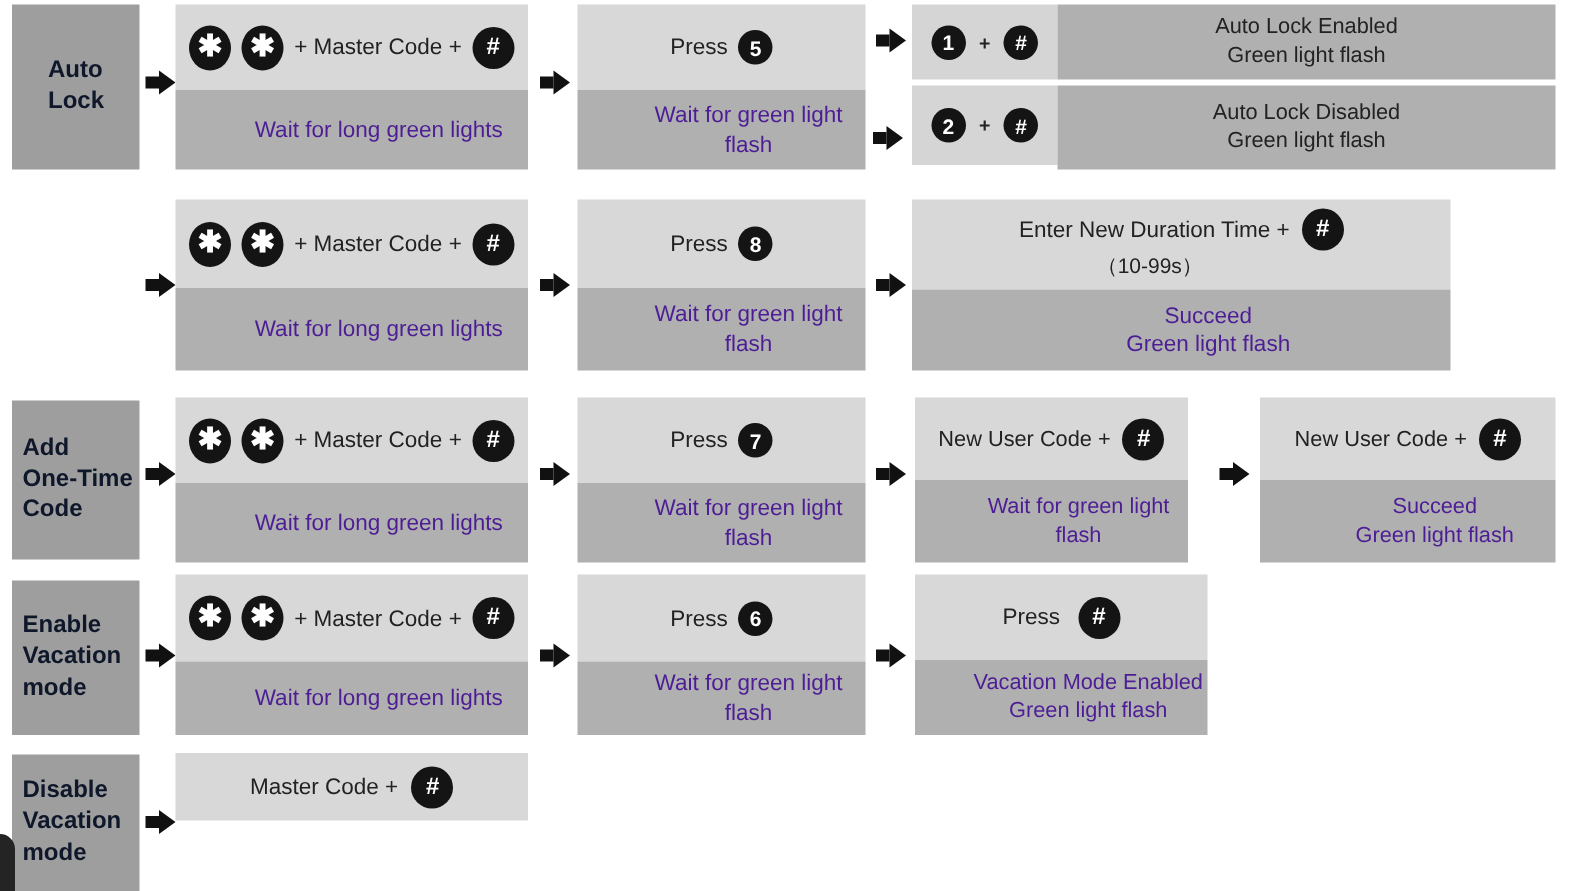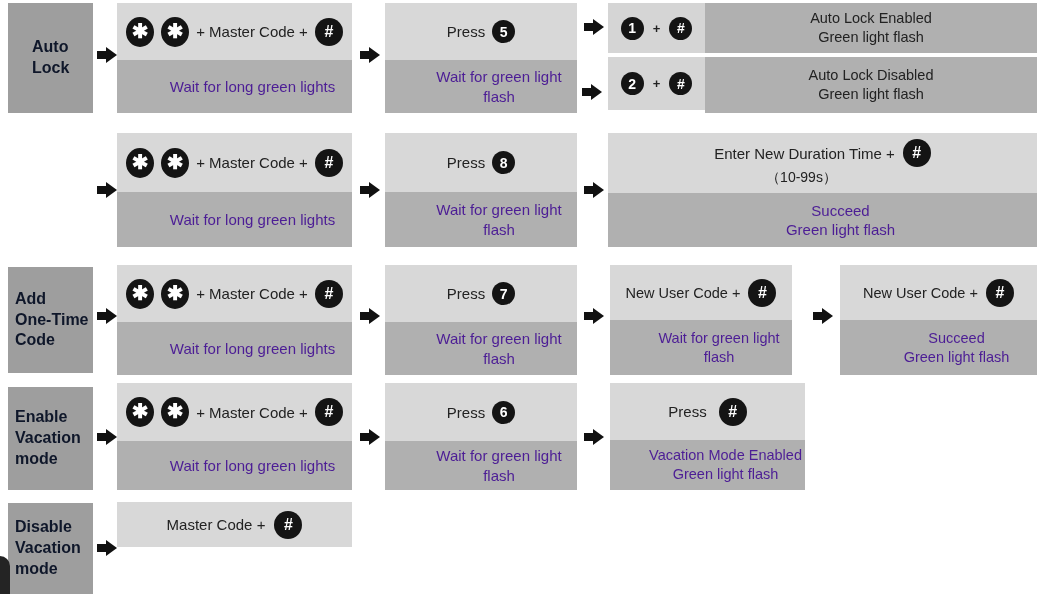--- a/index.html
+++ b/index.html
@@ -115,21 +115,21 @@
 
   <div class="stepbox" style="left:385px;top:133px;width:192px;">
     <div class="box-top" style="height:59px;">
       <span>Press</span>
       <span class="key">8</span>
     </div>
     <div class="box-bottom" style="height:55px;">Wait for green light flash</div>
   </div>
   <span class="arrow" style="left:584px;top:186px;"></span>
 
-  <div class="stepbox" style="left:608px;top:133px;width:429px;">
+  <div class="stepbox" style="left:608px;top:133px;width:359px;">
     <div class="box-top col" style="height:60px;">
       <div class="line">
         <span>Enter New Duration Time +</span>
         <span class="key key-lg">#</span>
       </div>
       <div class="line sub" style="transform:translateX(-35px);">（10-99s）</div>
     </div>
     <div class="box-bottom" style="height:54px;">Succeed
 Green light flash</div>
   </div>

